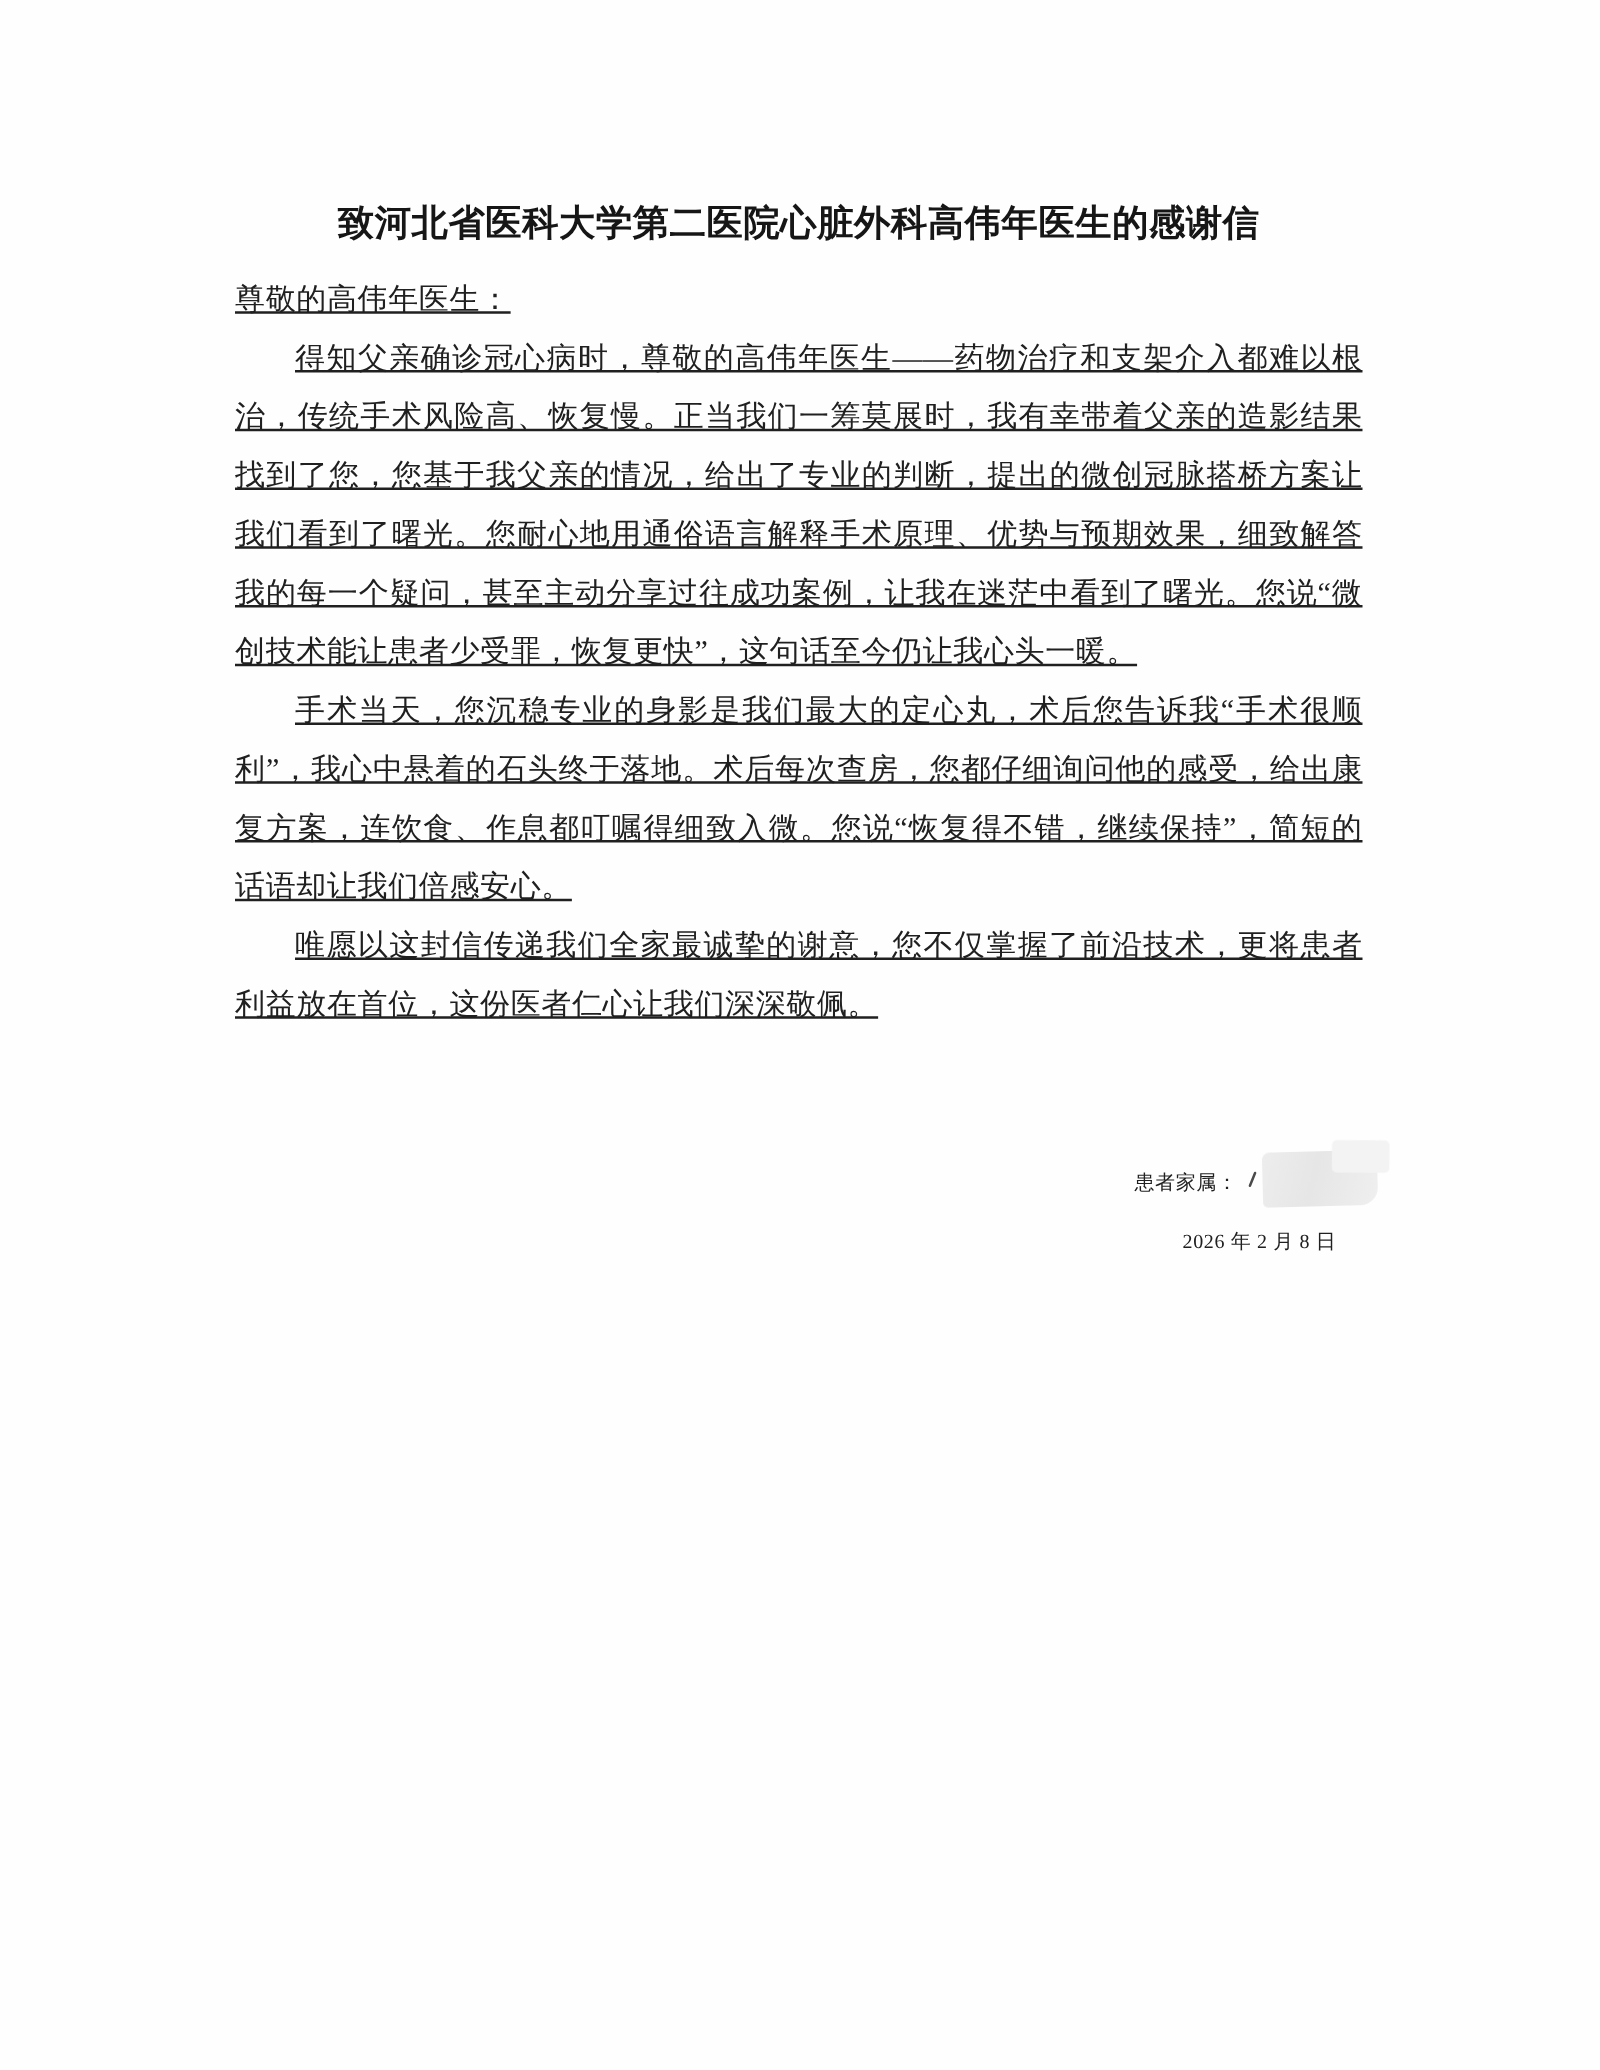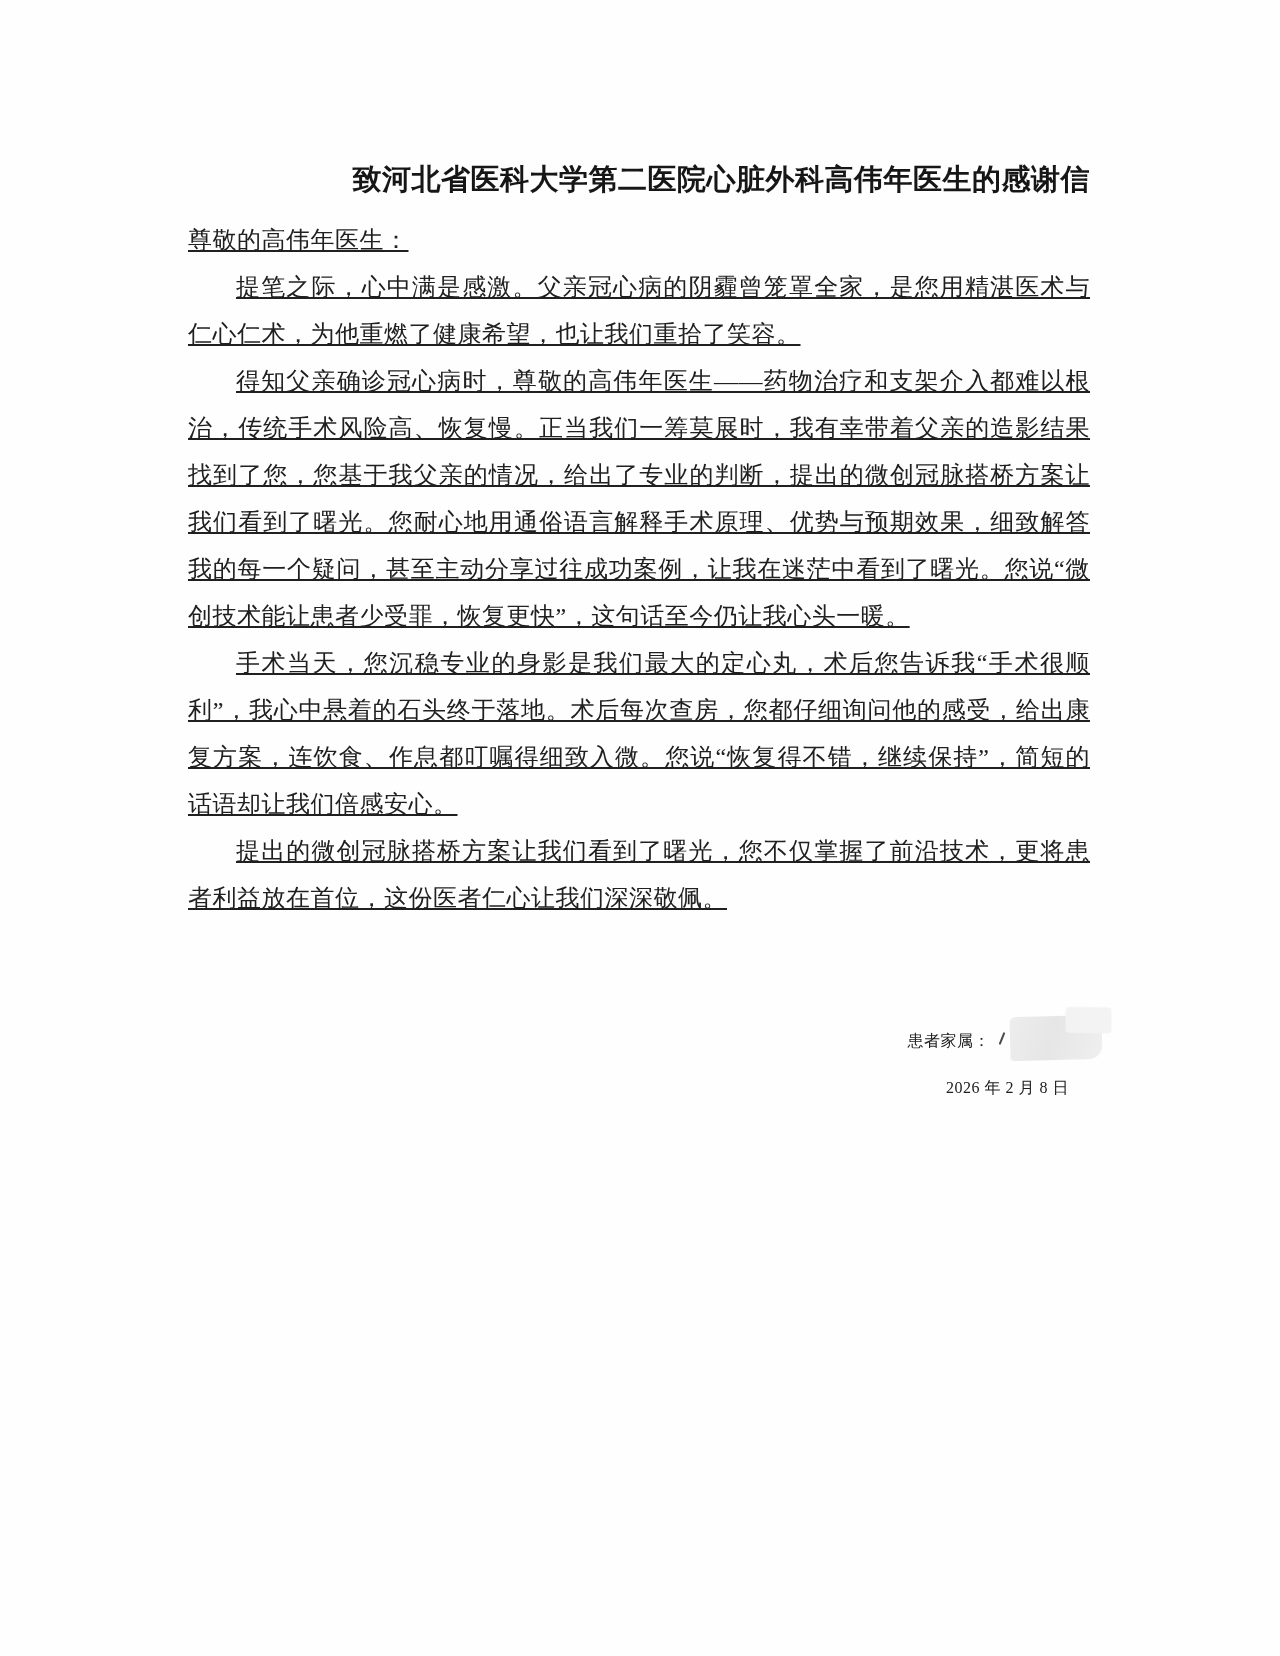--- a/index.html
+++ b/index.html
@@ -22,21 +22,21 @@
     position: absolute;
     left: 188px;
     top: 0;
     width: 902px;
   }
   .title {
     margin: 158px 0 0 0;
     font-size: 29px;
     line-height: 42px;
     font-weight: bold;
-    text-align: right;
+    text-align: center;
     letter-spacing: 0.5px;
     color: #161616;
   }
   .body-flow {
     margin-top: 17px;
     font-size: 24px;
     line-height: 47px;
     letter-spacing: 0.5px;
     text-align: justify;
     text-align-last: left;
@@ -126,27 +126,26 @@
 <body>
 
 <div class="page">
   <div class="content">
 
     <h1 class="title">致河北省医科大学第二医院心脏外科高伟年医生的感谢信</h1>
 
     <div class="body-flow">
       <p class="salutation">尊敬的高伟年医生：</p>
 
-      <p class="para">提笔之际，心中满是感激。父亲冠心病的阴霾曾笼罩全家，是您用精湛医术与仁心仁术，为他重燃了健康希望，也让我们重拾了笑容。</p>
 
       <p class="para">得知父亲确诊冠心病时，尊敬的高伟年医生——药物治疗和支架介入都难以根治，传统手术风险高、恢复慢。正当我们一筹莫展时，我有幸带着父亲的造影结果找到了您，您基于我父亲的情况，给出了专业的判断，提出的微创冠脉搭桥方案让我们看到了曙光。您耐心地用通俗语言解释手术原理、优势与预期效果，细致解答我的每一个疑问，甚至主动分享过往成功案例，让我在迷茫中看到了曙光。您说“微创技术能让患者少受罪，恢复更快”，这句话至今仍让我心头一暖。</p>
 
       <p class="para">手术当天，您沉稳专业的身影是我们最大的定心丸，术后您告诉我“手术很顺利”，我心中悬着的石头终于落地。术后每次查房，您都仔细询问他的感受，给出康复方案，连饮食、作息都叮嘱得细致入微。您说“恢复得不错，继续保持”，简短的话语却让我们倍感安心。</p>
 
-      <p class="para">提出的微创冠脉搭桥方案让我们看到了曙光，您不仅掌握了前沿技术，更将患者利益放在首位，这份医者仁心让我们深深敬佩。</p>
+      <p class="para">唯愿以这封信传递我们全家最诚挚的谢意，您不仅掌握了前沿技术，更将患者利益放在首位，这份医者仁心让我们深深敬佩。</p>
 
     </div>
 
     <div class="sig-block">
       <div class="sig-line">
         <span>患者家属：</span><span class="sig-comma"></span><span class="redact"></span>
       </div>
       <div class="date-line">2026 年 2 月 8 日</div>
     </div>
 

